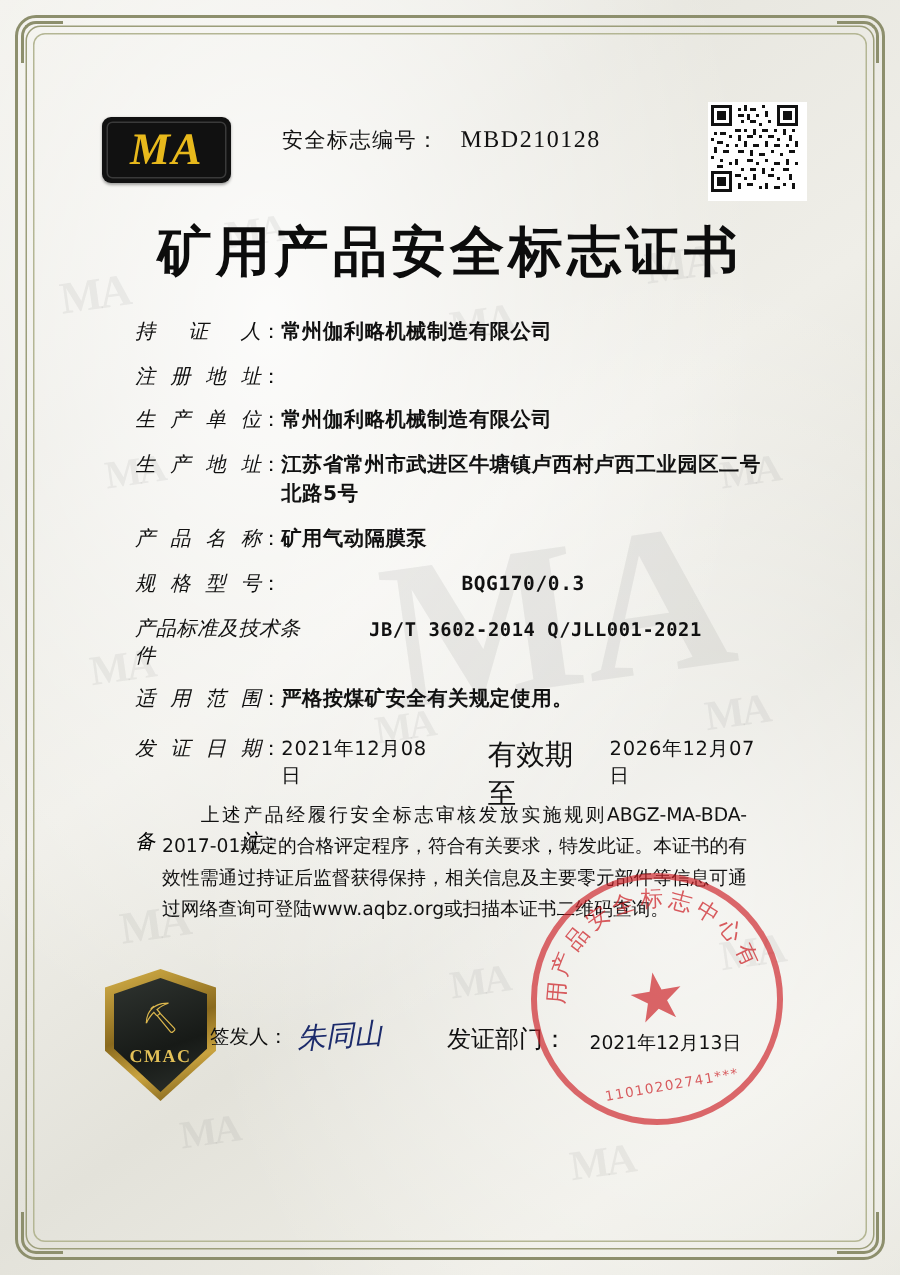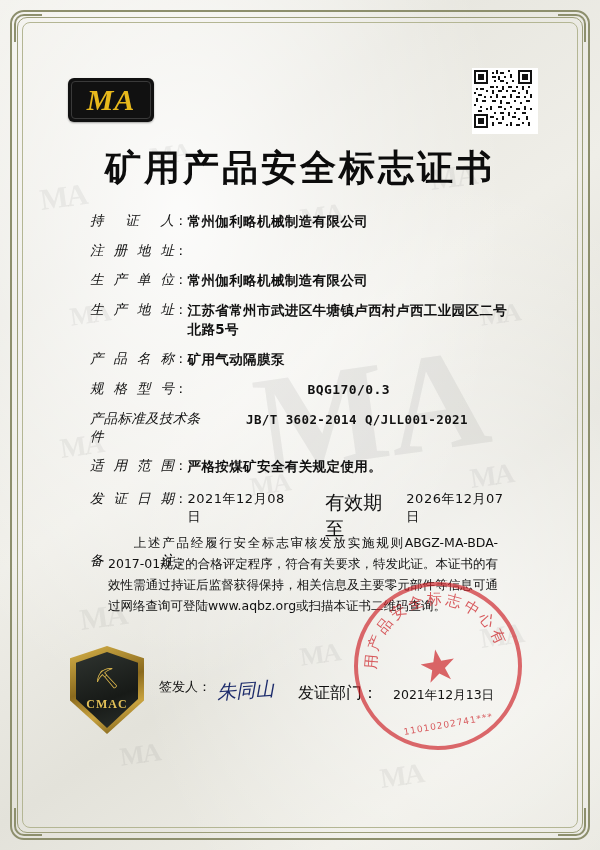--- a/index.html
+++ b/index.html
@@ -142,21 +142,21 @@
   }
   .cmac-text{
     position:absolute;left:0;right:0;bottom:22px;text-align:center;
     font-family:"Liberation Serif",serif;font-weight:bold;font-size:12px;color:#e3c158;letter-spacing:1px;
   }
   .cmac-glyph{
     position:absolute;left:0;right:0;top:20px;text-align:center;font-size:20px;color:#ddb84d;
   }
 
   .sign{
-    position:absolute;left:111px;bottom:108px;display:flex;align-items:flex-start;
+    position:absolute;left:92px;bottom:108px;display:flex;align-items:center;
     font-family:"DejaVu Sans",sans-serif;font-size:13px;color:#111;
   }
   .sign .sig{
     margin-left:6px;font-family:"Liberation Serif",serif;font-style:italic;
     font-size:19px;color:#1c2b6b;transform:rotate(-4deg);
   }
   .issuer{
     position:absolute;left:250px;bottom:108px;
     font-family:"DejaVu Sans",sans-serif;font-size:16px;color:#111;
   }
@@ -215,20 +215,23 @@
   <div class="corner tr"></div>
   <div class="corner bl"></div>
   <div class="corner br"></div>
 
   <div class="content">
 
     <div class="ma-logo">
       <span class="txt">MA</span>
     </div>
 
+    <div class="cert-no">
+      <span>安全标志编号：</span><span class="num">MBD210128</span>
+    </div>
 
     <div class="qr">
       <svg width="58" height="58" viewBox="0 0 29 29" shape-rendering="crispEdges">
         <rect width="29" height="29" fill="#fff"></rect>
         <g fill="#111">
           <rect x="0" y="0" width="7" height="1"></rect>
             <rect x="0" y="6" width="7" height="1"></rect>
           <rect x="0" y="0" width="1" height="7"></rect>
             <rect x="6" y="0" width="1" height="7"></rect>
           <rect x="2" y="2" width="3" height="3"></rect>

